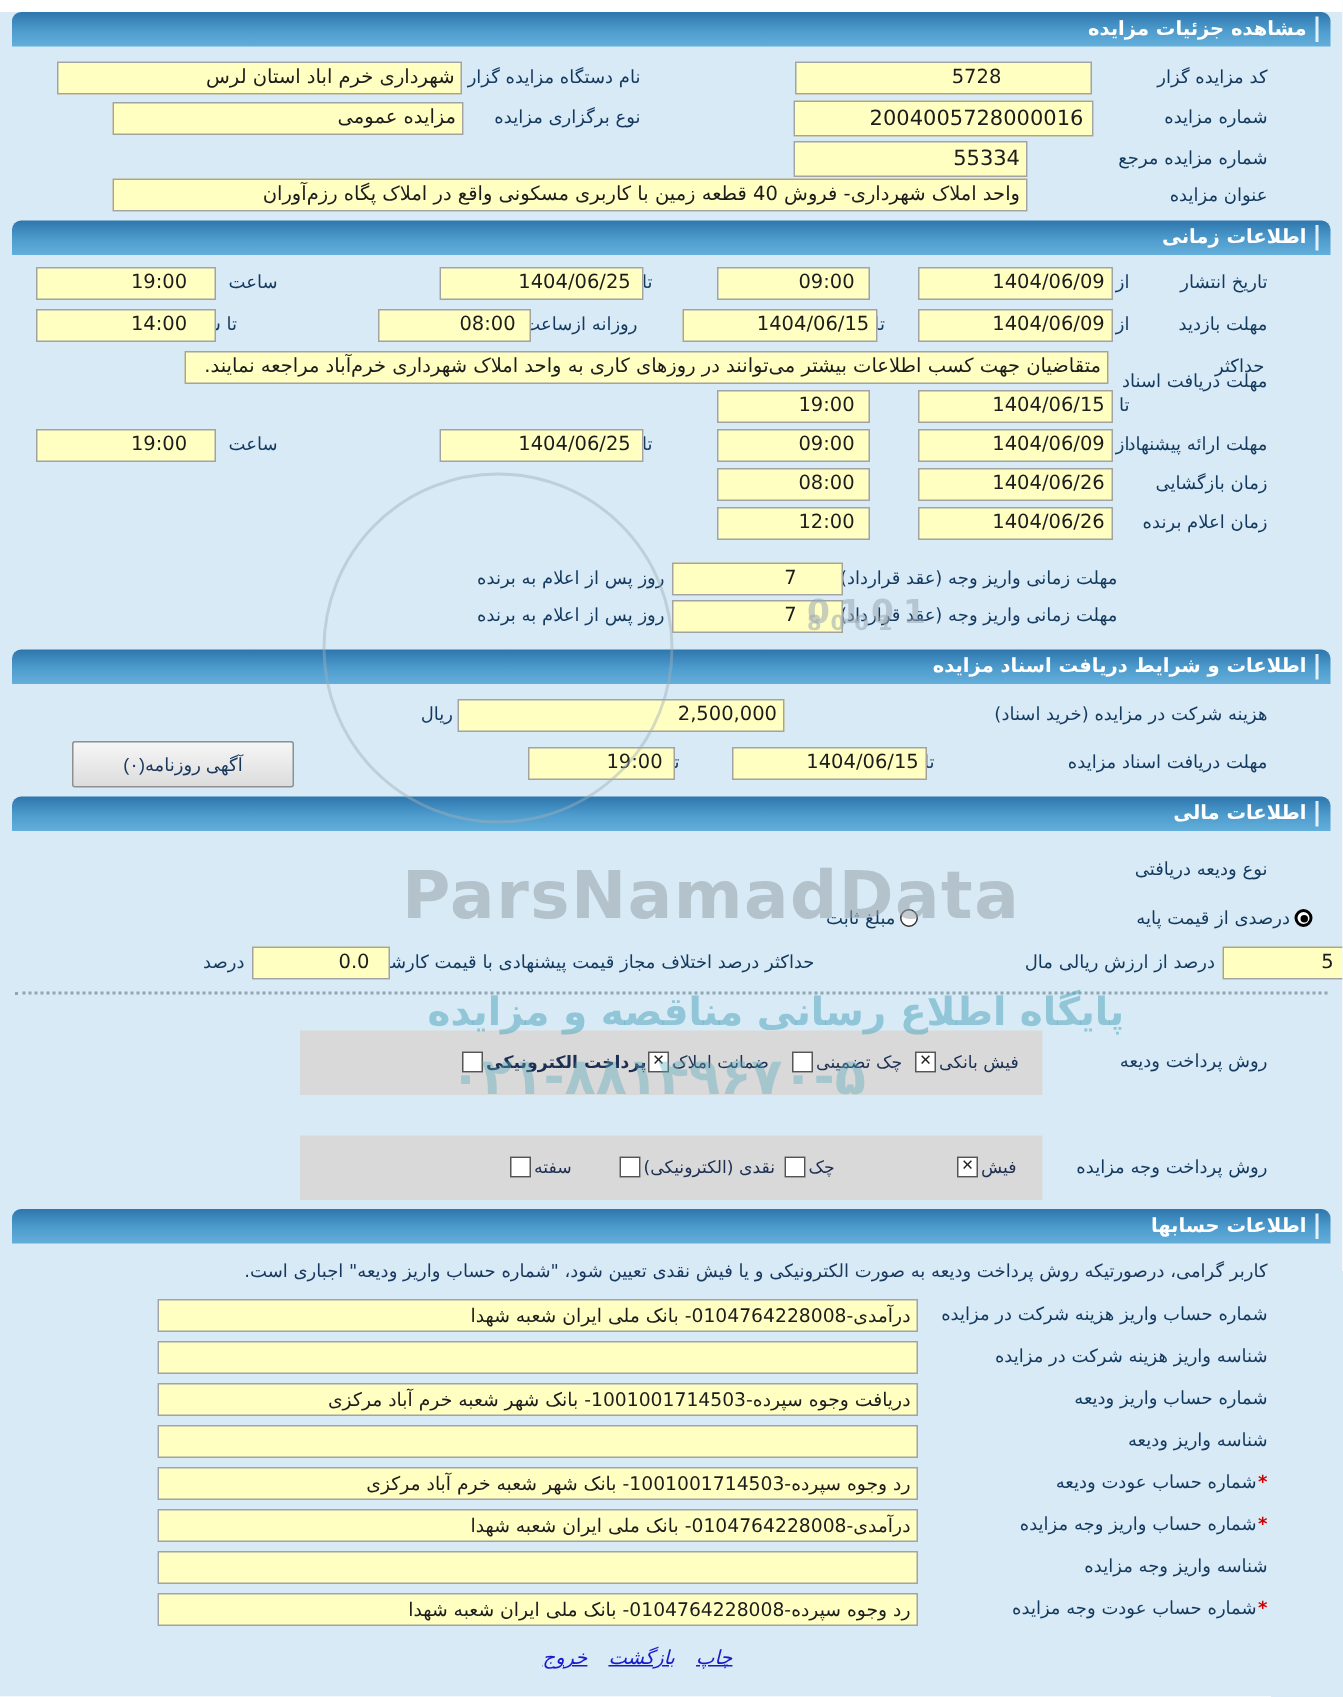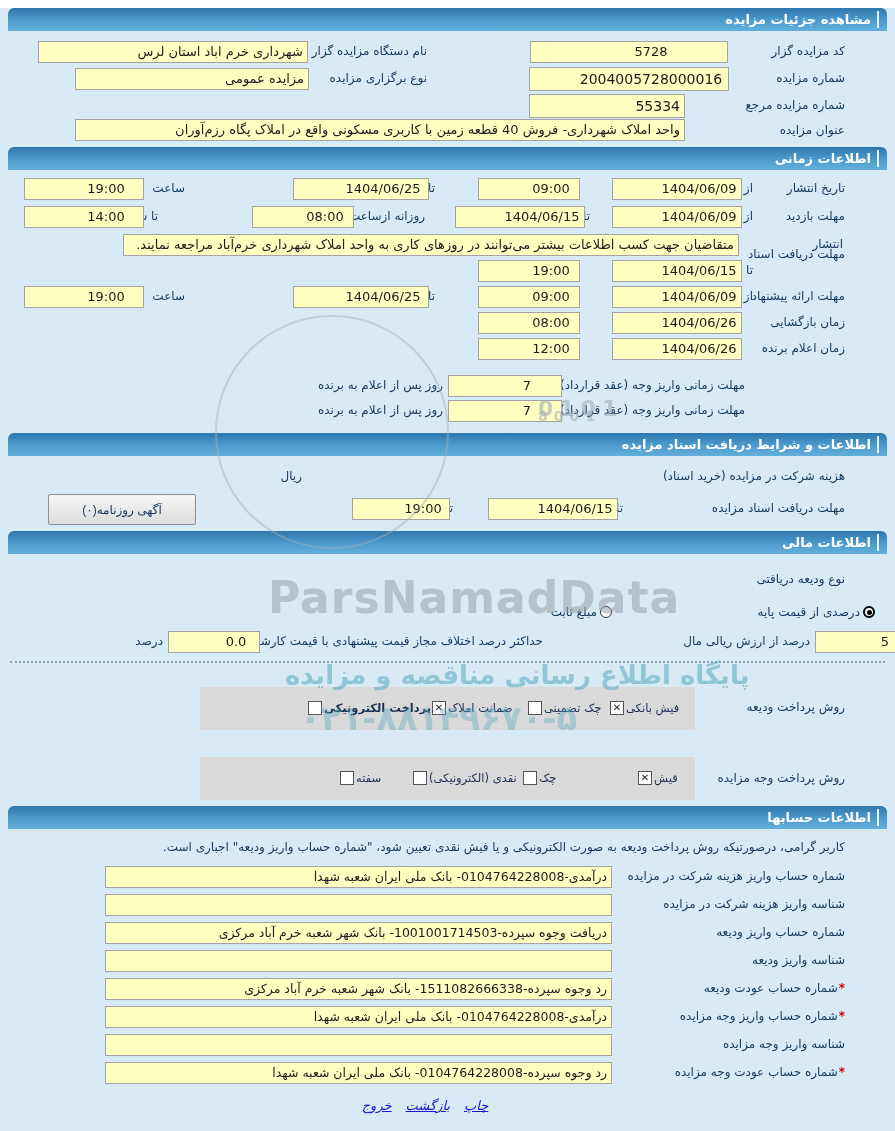--- a/index.html
+++ b/index.html
@@ -79,21 +79,21 @@
   <div class="lbl" style="right:50px;top:209px;">مهلت بازدید</div>
   <div class="lbl" style="right:142px;top:209px;">از تاریخ</div>
   <div class="box center" style="left:612px;width:84px;top:206px;">1404/06/09</div>
   <div class="lbl" style="right:305px;top:209px;">تا تاریخ</div>
   <div class="box center" style="left:455px;width:84px;top:206px;">1404/06/15</div>
   <div class="lbl" style="right:470px;top:209px;">روزانه ازساعت</div>
   <div class="box center" style="left:252px;width:56px;top:206px;">08:00</div>
   <div class="lbl" style="right:737px;top:209px;">تا ساعت</div>
   <div class="box center" style="left:24px;width:74px;top:206px;">14:00</div>
 
-  <div class="lbl" style="right:52px;top:237px;">انتشار</div>
+  <div class="lbl" style="right:52px;top:237px;">حداکثر</div>
   <div class="box rt" style="left:123px;width:610px;top:234px;">متقاضیان جهت کسب اطلاعات بیشتر می‌توانند در روزهای کاری به واحد املاک شهرداری خرم‌آباد مراجعه نمایند.</div>
 
   <div class="lbl" style="right:50px;top:247px;">مهلت دریافت اسناد</div>
   <div class="lbl" style="right:142px;top:263px;">تا تاریخ</div>
   <div class="box center" style="left:612px;width:84px;top:260px;">1404/06/15</div>
   <div class="lbl" style="right:315px;top:263px;">تا ساعت</div>
   <div class="box center" style="left:478px;width:56px;top:260px;">19:00</div>
 
   <div class="lbl" style="right:50px;top:289px;padding-left:28px;">مهلت ارائه پیشنهاد</div>
   <div class="lbl" style="right:142px;top:289px;">از تاریخ</div>
@@ -121,20 +121,21 @@
   <div class="box center" style="left:448px;width:68px;top:375px;">7</div>
   <div class="lbl" style="right:452px;top:378px;">روز پس از اعلام به برنده</div>
 
   <div class="lbl" style="right:150px;top:403px;">مهلت زمانی واریز وجه (عقد قرارداد) برای وثیقه گذار</div>
   <div class="box center" style="left:448px;width:68px;top:400px;">7</div>
   <div class="lbl" style="right:452px;top:403px;">روز پس از اعلام به برنده</div>
 
   <div class="sbar" style="top:433px;"><span>اطلاعات و شرایط دریافت اسناد مزایده</span></div>
 
   <div class="lbl" style="right:50px;top:469px;">هزینه شرکت در مزایده (خرید اسناد)</div>
+  <div class="box rt" style="left:305px;width:212px;top:466px;">2,500,000</div>
   <div class="lbl" style="right:593px;top:469px;">ریال</div>
 
   <div class="lbl" style="right:50px;top:501px;">مهلت دریافت اسناد مزایده</div>
   <div class="lbl" style="right:272px;top:501px;">تا تاریخ</div>
   <div class="box center" style="left:488px;width:84px;top:498px;">1404/06/15</div>
   <div class="lbl" style="right:442px;top:501px;">تا ساعت</div>
   <div class="box center" style="left:352px;width:52px;top:498px;">19:00</div>
   <button class="btn" style="left:48px;top:494px;width:148px;height:31px;">آگهی روزنامه(۰)</button>
 
   <div class="sbar" style="top:531px;padding-left:41px;"><span>اطلاعات مالی</span></div>
@@ -208,21 +209,21 @@
   <div class="lbl" style="right:50px;top:897px;">شناسه واریز هزینه شرکت در مزایده</div>
   <div class="box rt" style="left:105px;width:501px;top:894px;font-size:12.5px;"></div>
 
   <div class="lbl" style="right:50px;top:925px;">شماره حساب واریز ودیعه</div>
   <div class="box rt" style="left:105px;width:501px;top:922px;font-size:12.5px;">دریافت وجوه سپرده-1001001714503- بانک شهر شعبه خرم آباد مرکزی</div>
 
   <div class="lbl" style="right:50px;top:953px;text-align:center;">شناسه واریز ودیعه</div>
   <div class="box rt" style="left:105px;width:501px;top:950px;font-size:12.5px;"></div>
 
   <div class="lbl" style="right:50px;top:981px;"><span class="star">*</span><span>شماره حساب عودت ودیعه</span></div>
-  <div class="box rt" style="left:105px;width:501px;top:978px;font-size:12.5px;">رد وجوه سپرده-1511082666338- بانک شهر شعبه خرم آباد مرکزی</div>
+  <div class="box rt" style="left:105px;width:501px;top:978px;font-size:12.5px;">رد وجوه سپرده-1001001714503- بانک شهر شعبه خرم آباد مرکزی</div>
 
   <div class="lbl" style="right:50px;top:1009px;"><span class="star">*</span><span>شماره حساب واریز وجه مزایده</span></div>
   <div class="box rt" style="left:105px;width:501px;top:1006px;font-size:12.5px;">درآمدی-0104764228008- بانک ملی ایران شعبه شهدا</div>
 
   <div class="lbl" style="right:50px;top:1037px;">شناسه واریز وجه مزایده</div>
   <div class="box rt" style="left:105px;width:501px;top:1034px;font-size:12.5px;"></div>
 
   <div class="lbl" style="right:50px;top:1065px;"><span class="star">*</span><span>شماره حساب عودت وجه مزایده</span></div>
   <div class="box rt" style="left:105px;width:501px;top:1062px;font-size:12.5px;">رد وجوه سپرده-0104764228008- بانک ملی ایران شعبه شهدا</div>
 

